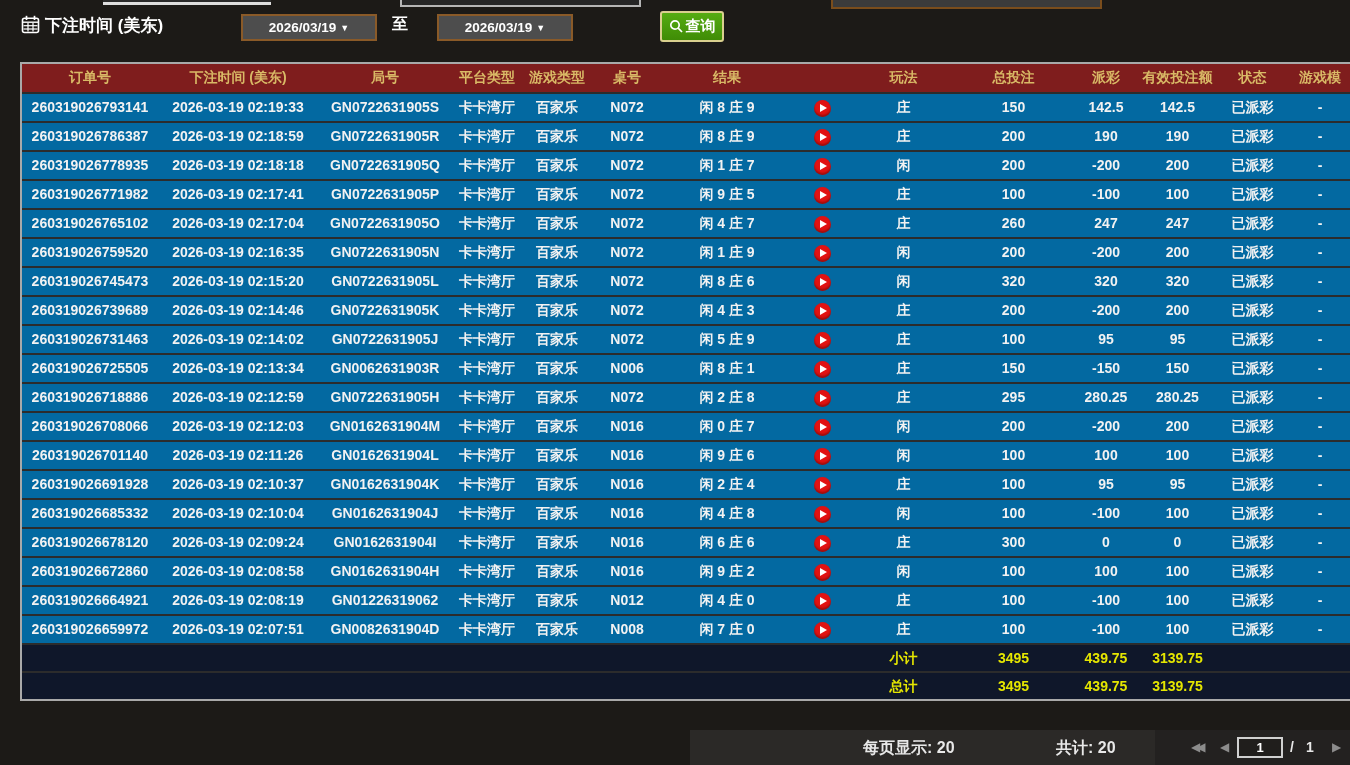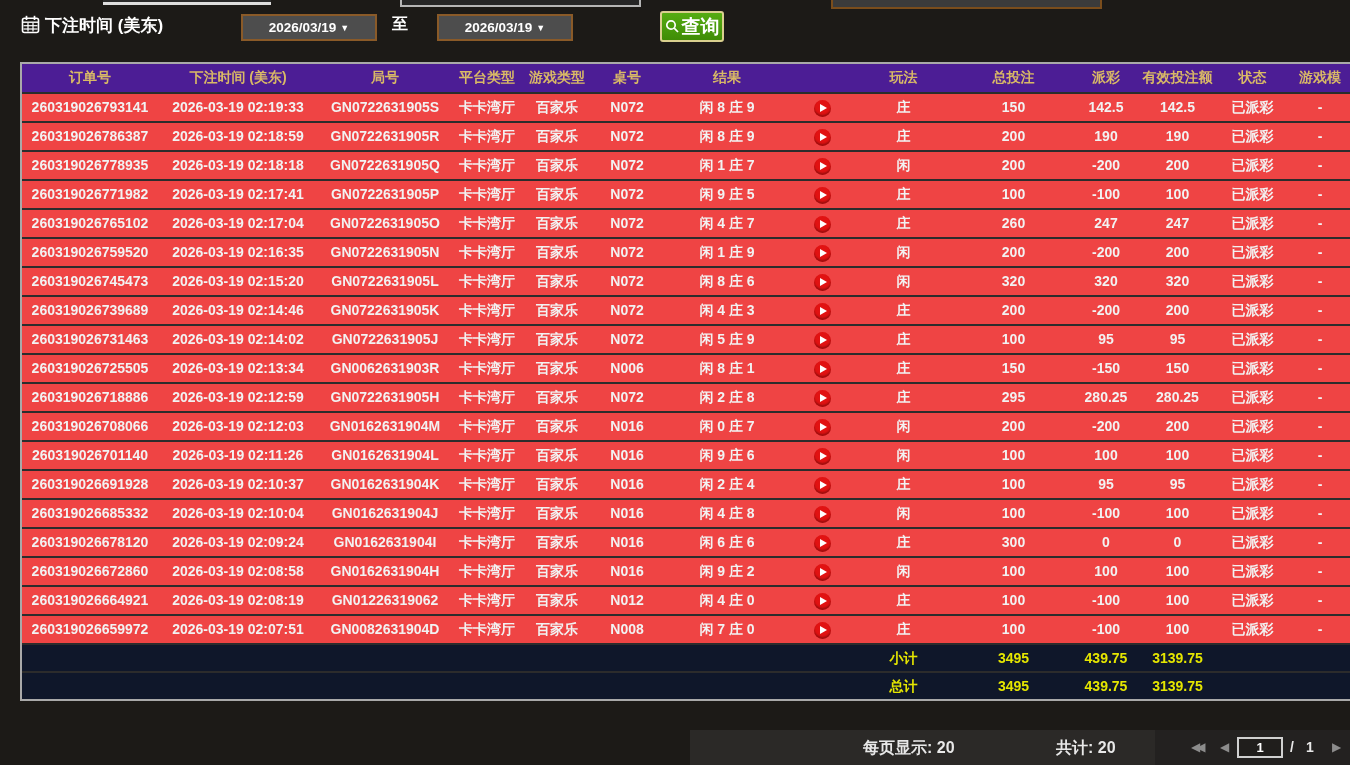--- a/index.html
+++ b/index.html
@@ -25,35 +25,35 @@
     font-size:13.5px;font-weight:bold;cursor:pointer;white-space:nowrap;
   }
   .picker-from{left:241px;}
   .picker-to{left:437px;}
   .caret{font-size:9px;margin-left:4px;color:#fff;}
   .to-label{position:absolute;left:392px;top:14px;color:#fff;font-size:16px;font-weight:bold;}
   .search-btn{
     position:absolute;left:660px;top:11px;width:64px;height:31px;box-sizing:border-box;
     background:linear-gradient(#55ac12,#3f8c06);
     border:2px solid #d9cf8e;border-radius:3px;color:#fff;
-    font-family:inherit;font-size:19px;font-weight:bold;
+    font-family:inherit;font-size:15px;font-weight:bold;
     display:flex;align-items:center;justify-content:center;gap:2px;cursor:pointer;padding:0;
   }
 
   
   .table-wrap{
     position:absolute;left:20px;top:62px;width:1328px;
     border:2px solid #a9a9a9;border-right:none;background:#3c3c3c;
   }
   table{border-spacing:0;table-layout:fixed;width:1328px;}
   th{
     height:28px;padding:0;color:#d9b966;font-size:14px;font-weight:bold;
-    text-align:center;background:#4c1d95;white-space:nowrap;overflow:hidden;
-  }
-  tbody.data tr{background:#ef4444;}
+    text-align:center;background:#7f1d1d;white-space:nowrap;overflow:hidden;
+  }
+  tbody.data tr{background:#0369a1;}
   tbody.data td{
     height:27px;line-height:27px;padding:0;border-top:2px solid #2c2c2c;
     color:#f2f2f2;font-size:14px;font-weight:bold;text-align:center;
     white-space:nowrap;overflow:hidden;
   }
   tbody.summary tr{background:#0f172a;}
   tbody.summary td{
     height:26px;line-height:26px;padding:0;border-top:2px solid #2c2c2c;
     font-size:14px;font-weight:bold;text-align:center;white-space:nowrap;
   }

